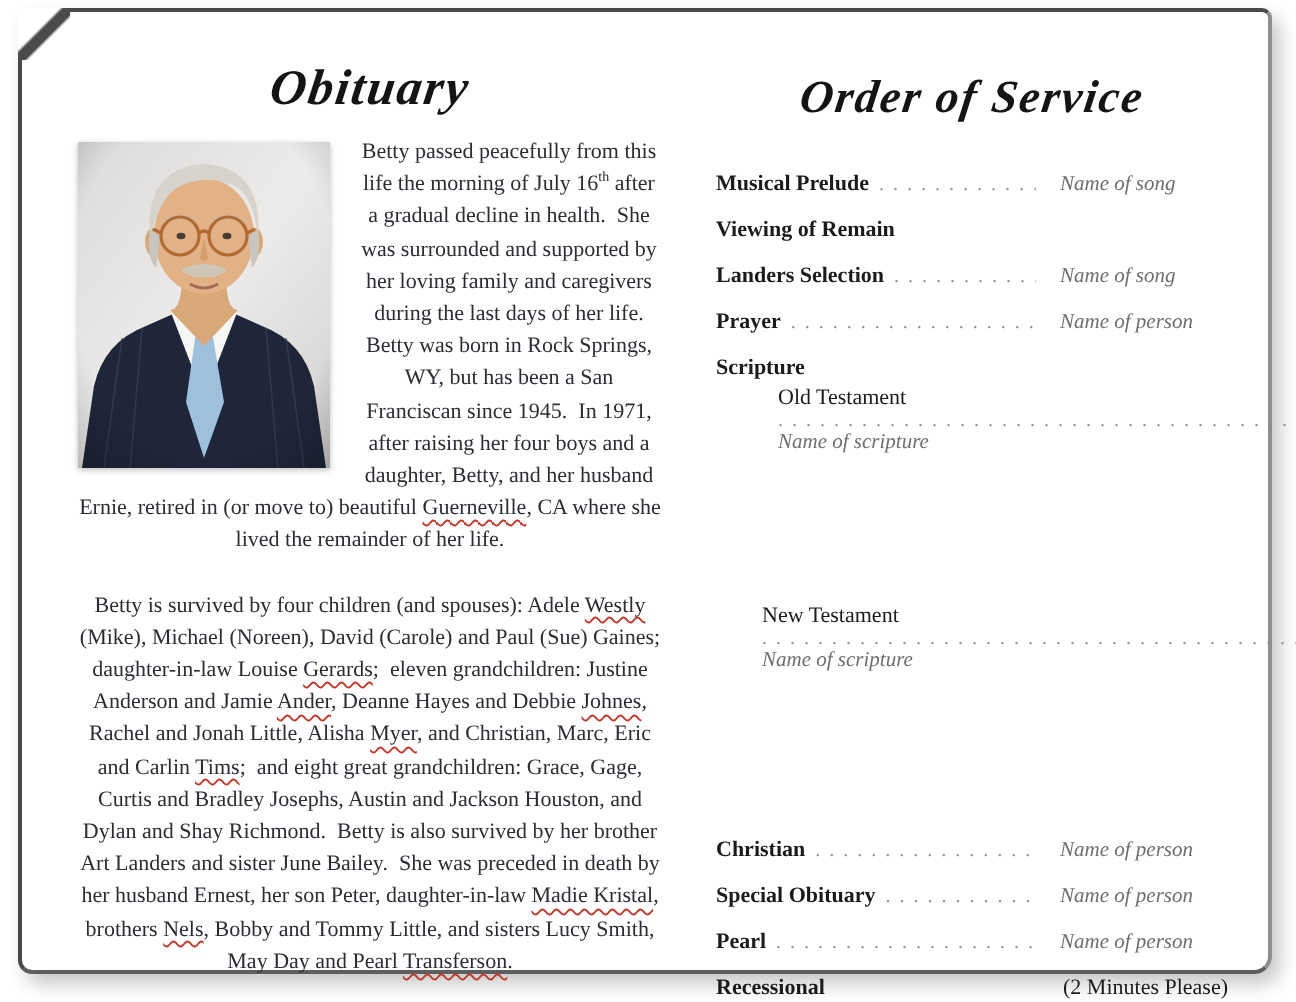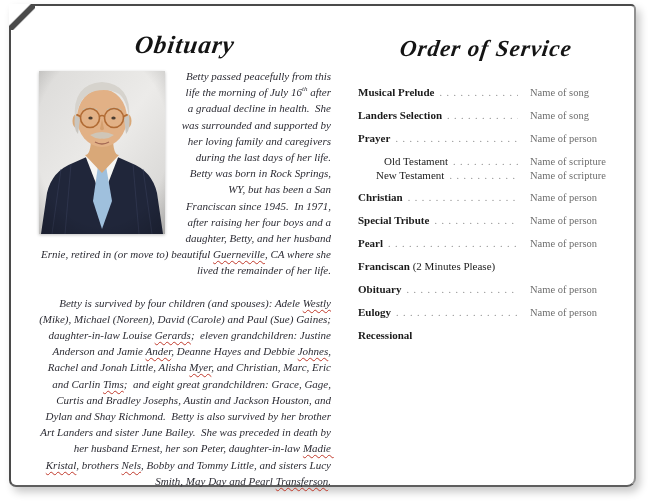--- a/index.html
+++ b/index.html
@@ -30,22 +30,22 @@
     margin:0; text-align:center; color:#141414;
     font-style:italic; font-weight:bold;
     transform:skewX(-8deg);
     letter-spacing:1px;
   }
   .page-left  .script-title { font-size:25px; line-height:30px; margin-bottom:8px; }
   .page-right .script-title { font-size:23px; line-height:30px; margin-bottom:22px; }
 
   
   .obit-body {
-    font-style:italic; font-size:11px; line-height:16.2px;
-    color:#2c2c34; text-align:right;
+    font-size:11px; line-height:16.2px;
+    color:#2c2c34; text-align:center;
   }
   .obit-body p { margin:0 0 16px 0; white-space:pre-wrap; }
   .obit-body p:last-child { margin-bottom:16px; }
   .obit-body sup { font-size:7px; line-height:0; }
   .sq {
     text-decoration-line:underline;
     text-decoration-style:wavy;
     text-decoration-color:var(--sq,#c0392b);
     text-decoration-thickness:1px;
     text-underline-offset:2px;
@@ -54,38 +54,38 @@
   .photo {
     float:left; width:126px; height:163px;
     margin:3px 13px 4px 0;
     box-shadow:0 1px 3px rgba(0,0,0,0.25);
     background:#e8e8e6;
   }
   .photo svg { display:block; }
 
   
   .order-list { font-size:11px; color:#1b1b1b; }
-  .row { display:flex; align-items:baseline; margin:0 0 11px 0; }
+  .row { display:flex; align-items:baseline; margin:0 0 11px 0;justify-content:space-between; }
   .row.has-children { margin-bottom:3px; }
-  .row.sub { margin:0 0 2px 26px; }
+  .row.sub { margin:0 0 2px 26px;flex-direction:column; }
   .row.sub.last-sub { margin-bottom:10px;margin-left:18px; }
   .olabel { font-weight:bold; white-space:nowrap; }
   .row.sub .olabel { font-weight:normal; }
   .osuffix { font-weight:normal; white-space:pre; }
   .dots {
     flex:1 1 auto; overflow:hidden; white-space:nowrap;
     color:#8d8d8d; font-size:10px; letter-spacing:1px;
     margin:0 12px 0 5px; min-width:10px;
   }
   .dots::after {
     content:". . . . . . . . . . . . . . . . . . . . . . . . . . . . . . . . . . . . . . . .";
   }
   .ovalue {
     flex:0 0 84px; width:84px;
-    color:#6e6e6e; font-size:10.5px;
+    font-style:italic; color:#6e6e6e; font-size:10.5px;
     white-space:nowrap;
   }
 </style>
 </head>
 <body>
 
 <div class="sheet">
   <div class="fold"></div>
 
   <div class="page page-left">
@@ -148,56 +148,62 @@
   <div class="page page-right">
     <h1 class="script-title">Order of Service</h1>
     <div class="order-list">
 
     <div class="row">
           <span class="olabel">Musical Prelude</span>
           <span class="dots"></span>
           <span class="ovalue">Name of song</span>
         </div>
         <div class="row">
+          <span class="olabel">Viewing of Remain</span>
+        </div>
+        <div class="row">
           <span class="olabel">Landers Selection</span>
           <span class="dots"></span>
           <span class="ovalue">Name of song</span>
         </div>
         <div class="row">
           <span class="olabel">Prayer</span>
           <span class="dots"></span>
           <span class="ovalue">Name of person</span>
+        </div>
+        <div class="row has-children">
+          <span class="olabel">Scripture</span>
         </div>
         <div class="row sub">
           <span class="olabel">Old Testament</span>
           <span class="dots"></span>
           <span class="ovalue">Name of scripture</span>
         </div>
         <div class="row sub last-sub">
           <span class="olabel">New Testament</span>
           <span class="dots"></span>
           <span class="ovalue">Name of scripture</span>
         </div>
         <div class="row">
           <span class="olabel">Christian</span>
           <span class="dots"></span>
           <span class="ovalue">Name of person</span>
         </div>
         <div class="row">
-          <span class="olabel">Special Tribute</span>
+          <span class="olabel">Special Obituary</span>
           <span class="dots"></span>
           <span class="ovalue">Name of person</span>
         </div>
         <div class="row">
           <span class="olabel">Pearl</span>
           <span class="dots"></span>
           <span class="ovalue">Name of person</span>
         </div>
         <div class="row">
-          <span class="olabel">Franciscan</span>
+          <span class="olabel">Recessional</span>
           <span class="osuffix"> (2 Minutes Please)</span>
         </div>
         <div class="row">
           <span class="olabel">Obituary</span>
           <span class="dots"></span>
           <span class="ovalue">Name of person</span>
         </div>
         <div class="row">
           <span class="olabel">Eulogy</span>
           <span class="dots"></span>

